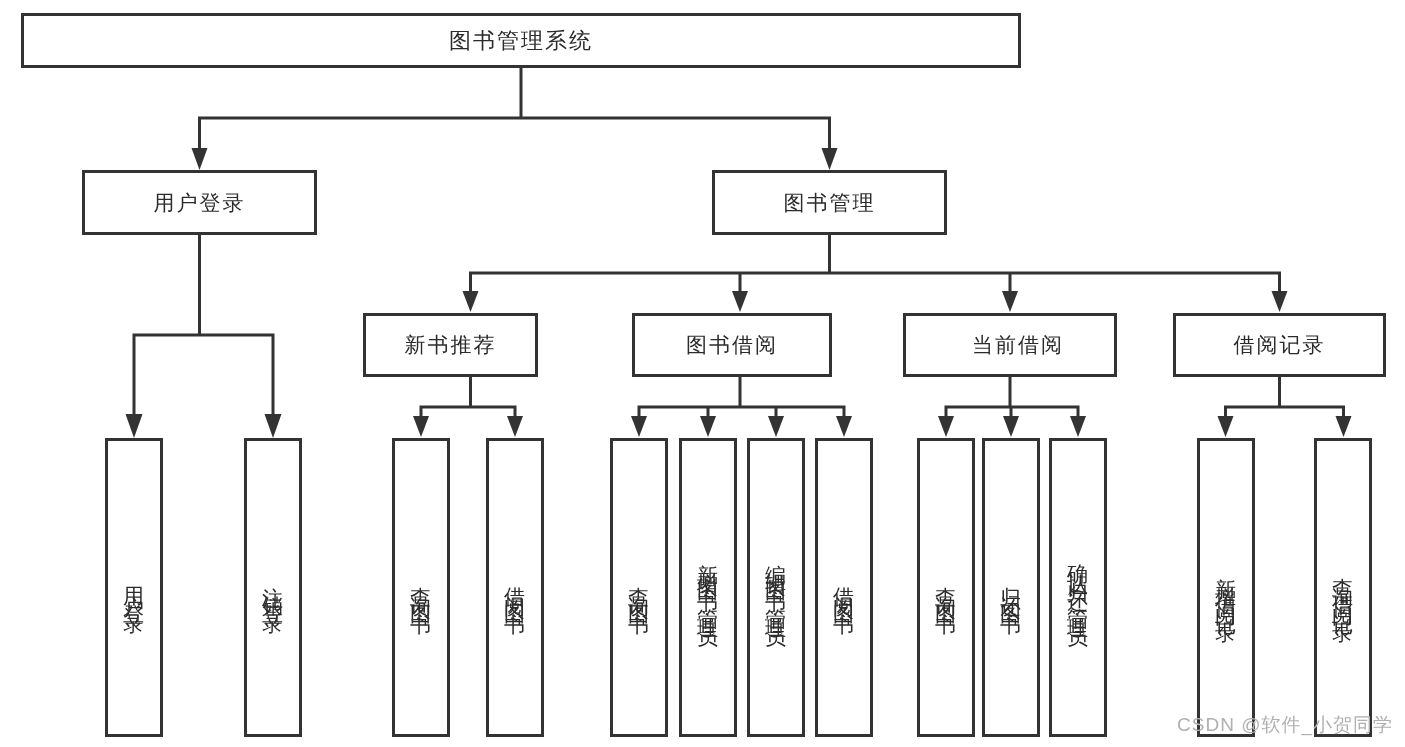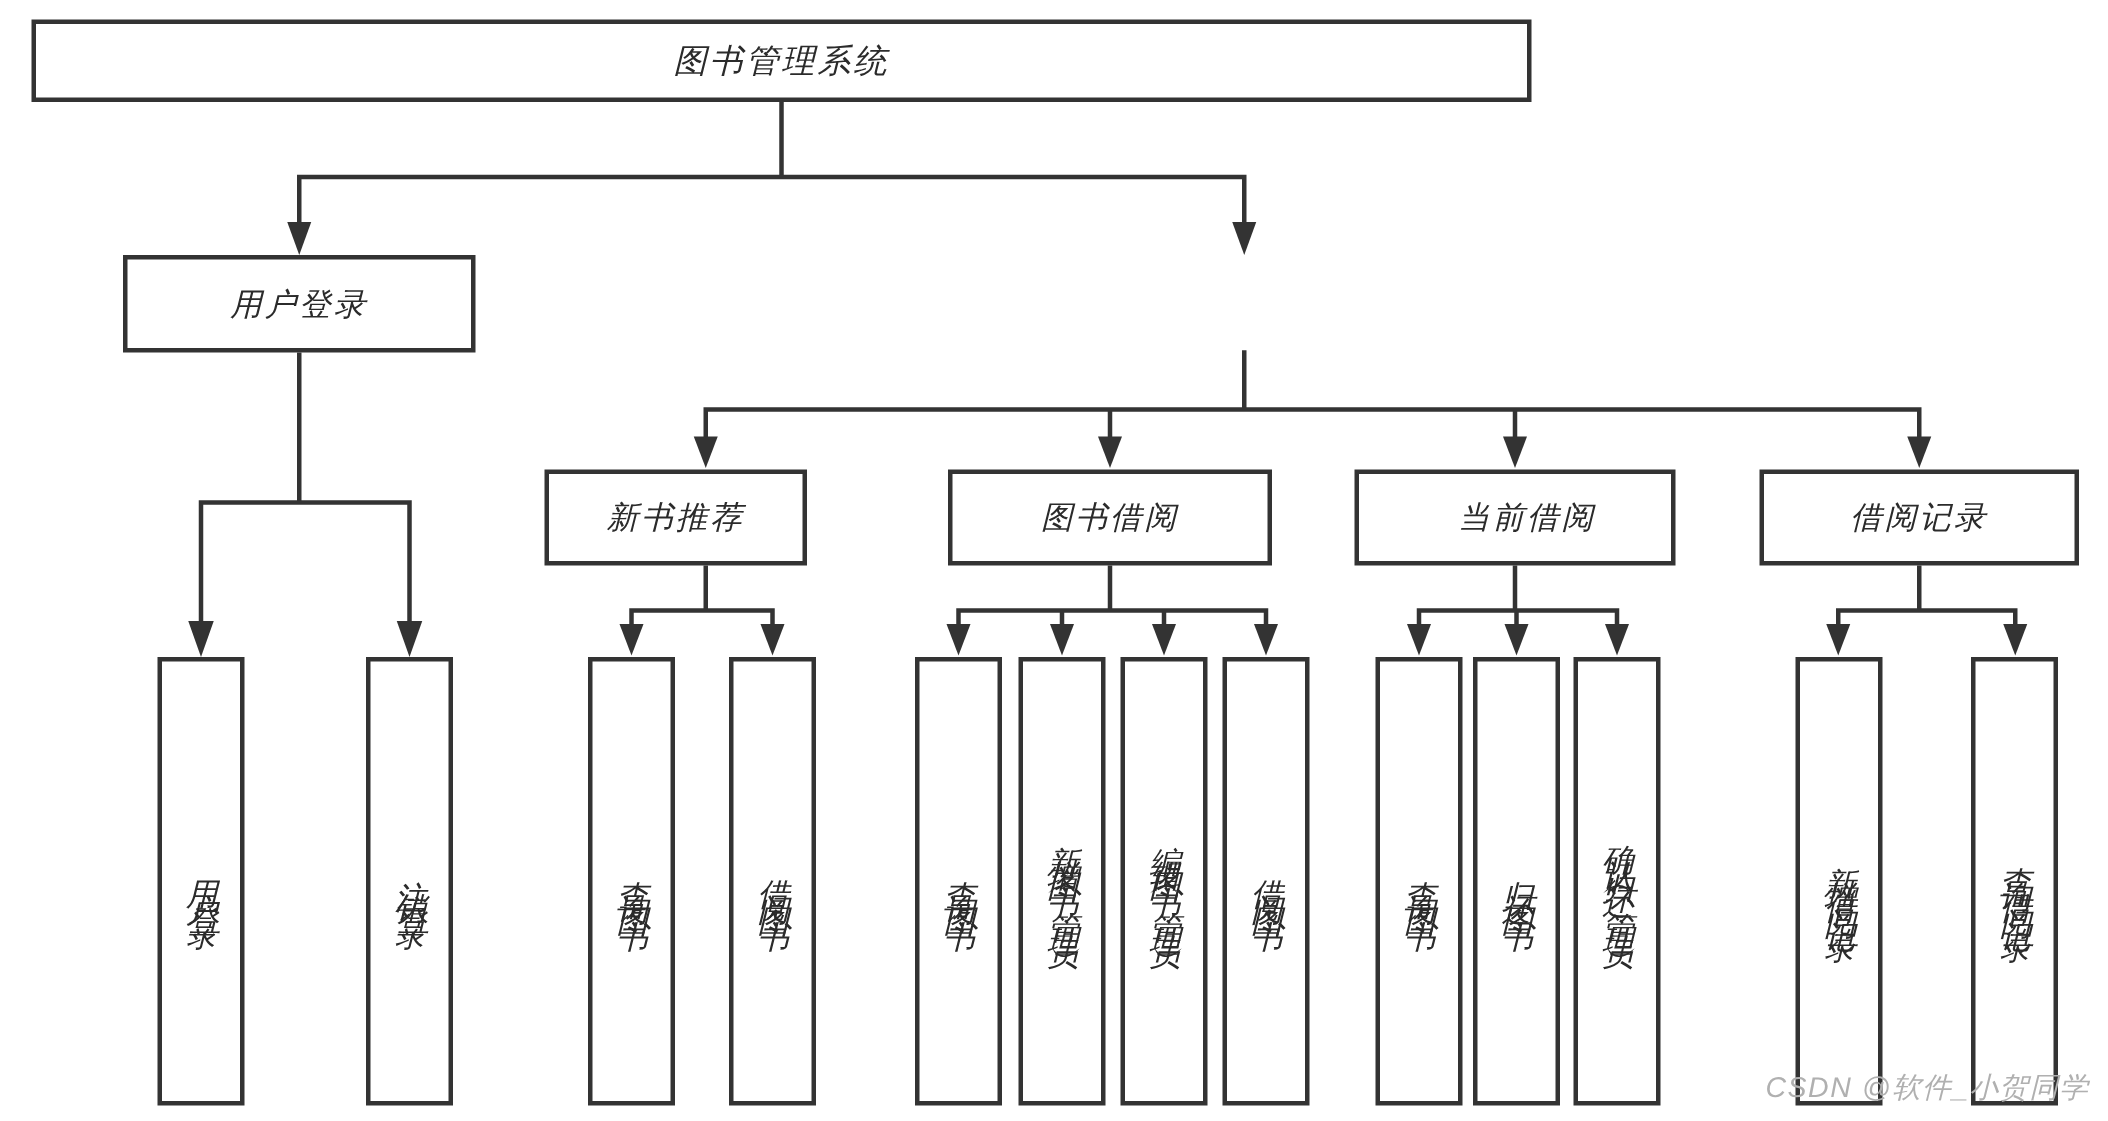--- a/index.html
+++ b/index.html
@@ -3,21 +3,20 @@
 <meta charset="utf-8">
 <style>
   html, body { margin: 0; padding: 0; background: #ffffff; }
   .canvas {
     position: relative;
     width: 1405px;
     height: 747px;
     background: #ffffff;
     overflow: hidden;
     font-family: "Liberation Sans", "DejaVu Sans", sans-serif;
-    font-style: italic;
   }
   .connectors {
     position: absolute;
     left: 0; top: 0;
     width: 1405px; height: 747px;
     pointer-events: none;
   }
   .node {
     position: absolute;
     box-sizing: border-box;
@@ -128,25 +127,28 @@
     </g>
   </svg>
 
   <div class="node root" style="left:21px; top:13px; width:1000px; height:55px;">
     <span class="hlabel">图书管理系统</span>
   </div>
 
   <div class="node" style="left:82px; top:170px; width:235px; height:65px;">
     <span class="hlabel">用户登录</span>
   </div>
+  <div class="node" style="left:712px; top:170px; width:235px; height:65px;">
+    <span class="hlabel">图书管理</span>
+  </div>
 
   <div class="node" style="left:363px; top:313px; width:175px; height:64px;">
     <span class="hlabel">新书推荐</span>
   </div>
-  <div class="node" style="left:632px; top:313px; width:216px; height:64px;">
+  <div class="node" style="left:632px; top:313px; width:200px; height:64px;">
     <span class="hlabel">图书借阅</span>
   </div>
   <div class="node" style="left:903px; top:313px; width:214px; height:64px;padding-left:16px;">
     <span class="hlabel">当前借阅</span>
   </div>
   <div class="node" style="left:1173px; top:313px; width:213px; height:64px;">
     <span class="hlabel">借阅记录</span>
   </div>
 
   <div class="node vnode" style="left:105px;">

